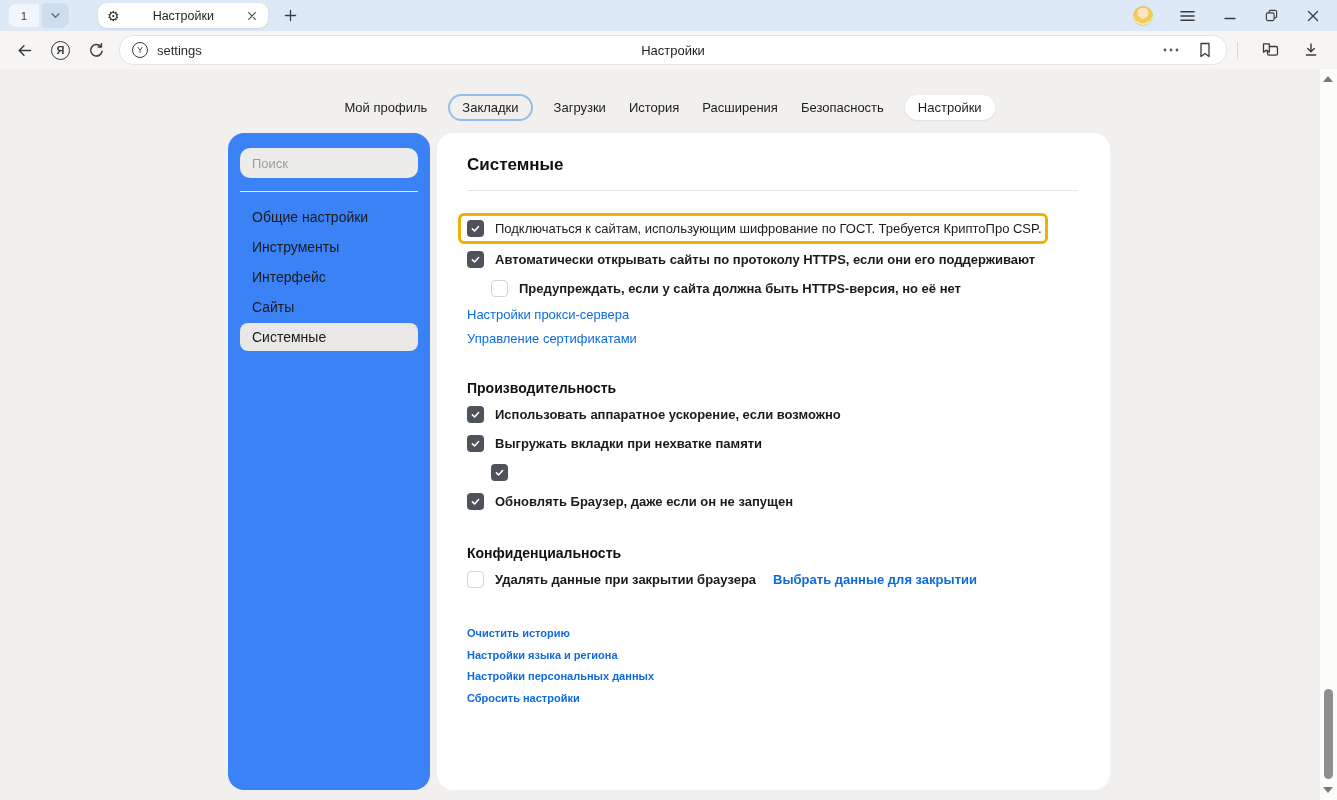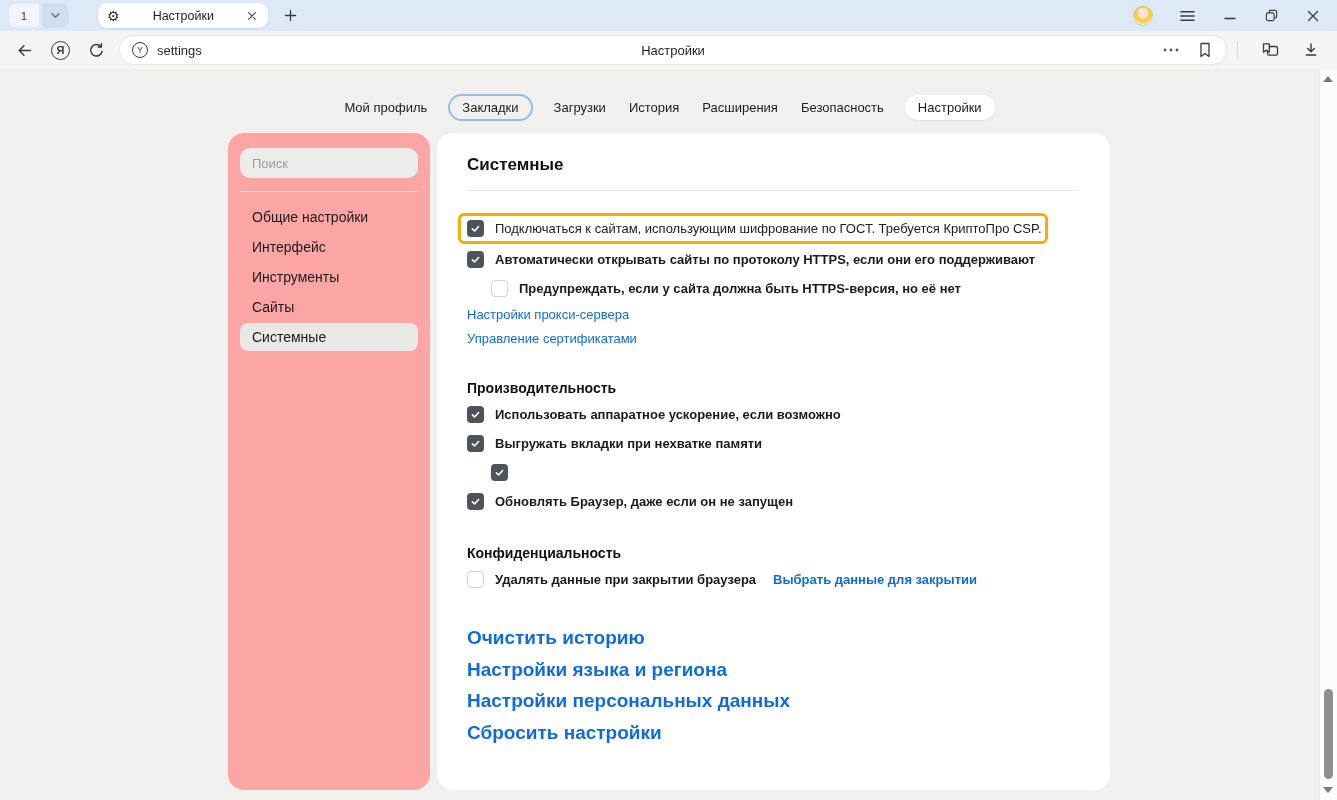--- a/index.html
+++ b/index.html
@@ -45,21 +45,21 @@
   .after-pill{display:flex;align-items:center;gap:19px;padding-right:16px;}
   .tbtn{cursor:pointer;padding:2px;}
   
   .page{position:absolute;top:69px;left:0;right:0;bottom:0;background:#f1f0ee;}
   .tabsrow{position:absolute;top:25px;left:0;right:0;display:flex;justify-content:center;align-items:center;
     gap:19px;font-size:13px;color:#1d1d1d;}
   .ptab{padding:5px 2px;cursor:pointer;white-space:nowrap;}
   .ptab.outlined{border:2px solid #95bde9;border-radius:15px;padding:4px 12px;}
   .ptab.active{background:#ffffff;border-radius:15px;padding:5px 13px;box-shadow:0 1px 2px rgba(0,0,0,.07);}
   .cards{position:absolute;top:64px;left:228px;bottom:10px;display:flex;gap:7px;}
-  .sidebar-card{width:202px;background:#fca5a5;border-radius:16px;padding:15px 12px 4px;box-sizing:border-box;}
+  .sidebar-card{width:202px;background:#3b82f6;border-radius:16px;padding:15px 12px 4px;box-sizing:border-box;}
   .search-input{width:100%;height:30px;border:none;outline:none;background:#ececeb;border-radius:10px;
     padding:0 12px;font-size:13px;color:#333;box-sizing:border-box;font-family:"Liberation Sans",sans-serif;}
   .search-input::placeholder{color:#9d9c9a;}
   .sb-divider{border:none;border-top:1px solid #e8e7e4;margin:13px 0 11px;}
   .sb-item{padding:6px 12px;font-size:14px;color:#1b1b1b;border-radius:8px;margin-bottom:2px;cursor:pointer;}
   .sb-item.active{background:#e9e8e6;}
   .main-card{width:673px;background:#fff;border-radius:16px;padding:22px 32px 0 30px;box-sizing:border-box;
     font-size:13px;color:#1b1b1b;overflow:hidden;}
   .main-title{font-size:17px;font-weight:bold;margin:0;color:#111;}
   .main-divider{border:none;border-top:1px solid #e8e6e3;margin:15px 0 22px;}
@@ -69,21 +69,21 @@
   .checkbox{width:17px;height:17px;border-radius:4px;flex:none;cursor:pointer;box-sizing:border-box;}
   .checkbox.on{background:#4e525a;display:flex;align-items:center;justify-content:center;}
   .checkbox.off{background:#fff;border:1px solid #d5d3d0;}
   .row-label{color:#1b1b1b;}
   .hl{display:inline-flex;align-items:center;gap:11px;border:3px solid #eeb106;border-radius:6px;
     padding:4px 3px 4px 6px;margin:0 0 5px -9px;}
   .link{display:block;width:fit-content;color:#0f6bdc;text-decoration:none;margin-bottom:9px;cursor:pointer;}
   .link-inline{display:inline;color:#0f6bdc;text-decoration:none;margin-left:6px;cursor:pointer;}
   .gap-sec{margin-top:34px;}
   .gap-footer{margin-top:38px;}
-  .footer-link{display:block;width:fit-content;color:#0f6bdc;font-weight:bold;font-size:19px;
+  .footer-link{display:block;width:fit-content;color:#0f6bdc;font-weight:bold;font-size:11px;
     text-decoration:none;margin-bottom:9.5px;cursor:pointer;}
   
   .scrollbar{position:absolute;top:69px;right:0;bottom:0;width:17px;background:#fcfcfb;border-left:1px solid #efeeec;}
   .scroll-arrow{position:absolute;left:3px;width:0;height:0;border-left:5px solid transparent;border-right:5px solid transparent;cursor:pointer;}
   .scroll-arrow.up{top:7px;border-bottom:6px solid #7a7a7a;}
   .scroll-arrow.down{bottom:7px;border-top:6px solid #7a7a7a;}
   .scroll-thumb{position:absolute;left:4px;width:9px;top:620px;height:90px;background:#8f8f8f;border-radius:5px;cursor:pointer;}
 </style>
 </head>
 <body>
@@ -201,22 +201,22 @@
     <span class="ptab">Безопасность</span>
     <span class="ptab active">Настройки</span>
   </div>
 
   <div class="cards">
 
     <div class="sidebar-card">
       <input class="search-input" type="text" placeholder="Поиск" style="">
       <hr class="sb-divider">
       <div class="sb-item">Общие настройки</div>
+      <div class="sb-item">Инструменты</div>
       <div class="sb-item">Интерфейс</div>
-      <div class="sb-item">Инструменты</div>
       <div class="sb-item">Сайты</div>
       <div class="sb-item active">Системные</div>
     </div>
 
     <div class="main-card">
       <h1 class="main-title">Системные</h1>
       <hr class="main-divider">
 
 
       <div class="hl">

